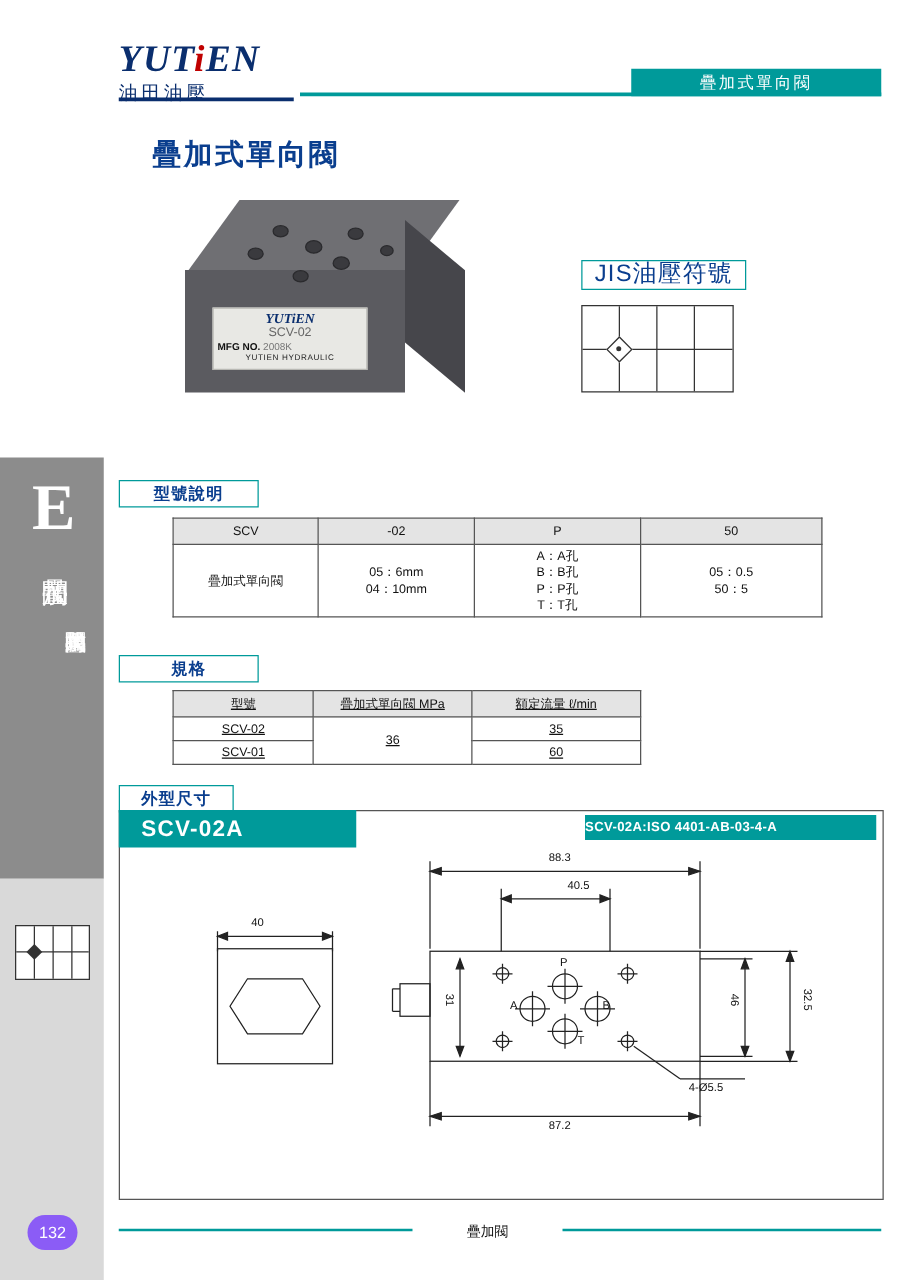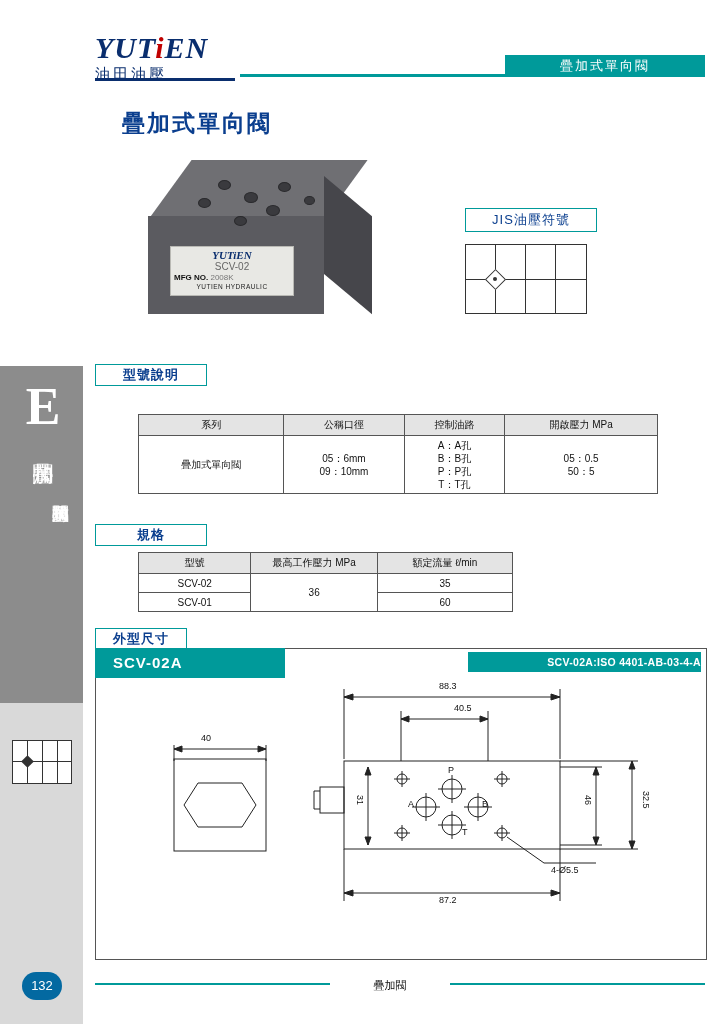--- a/index.html
+++ b/index.html
@@ -26,21 +26,21 @@
     color:#ffffff;font-size:21px;line-height:25px;letter-spacing:1px;
     writing-mode:vertical-rl;text-orientation:upright;
   }
   .vert-sub{
     position:absolute;left:48px;top:492px;width:22px;
     color:#ffffff;font-size:17px;line-height:20px;
     writing-mode:vertical-rl;text-orientation:upright;
   }
   .page-num{
     position:absolute;left:22px;top:972px;width:40px;height:28px;border-radius:14px;
-    background:#0369a1;color:#fff;font-size:13px;text-align:center;line-height:28px;
+    background:#8b5cf6;color:#fff;font-size:13px;text-align:center;line-height:28px;
   }
   .mini-symbol{
     position:absolute;left:12px;top:740px;width:58px;height:42px;
     border:1px solid #333;background:#fff;
   }
   .mini-symbol .v{position:absolute;top:0;bottom:0;width:1px;background:#333;}
   .mini-symbol .dia{
     position:absolute;left:10px;top:16px;width:9px;height:9px;background:#333;
     transform:rotate(45deg);
   }
@@ -100,21 +100,21 @@
     font-size:11px;color:#0a2e6e;text-align:center;line-height:12px;margin-top:2px;
   }
   .label-plate .lp-model{font-size:10px;color:#666;text-align:center;line-height:11px;}
   .label-plate .lp-mfg{font-size:8px;color:#111;font-weight:bold;padding-left:3px;line-height:11px;}
   .label-plate .lp-mfg em{font-style:normal;color:#777;font-weight:normal;}
   .label-plate .lp-foot{font-size:6.5px;color:#222;text-align:center;letter-spacing:.5px;}
 
   
   .jis-band{
     position:absolute;left:465px;top:208px;width:130px;height:22px;
-    border:1px solid #009a9a;color:#0a3e8e;font-size:13px;text-align:center;line-height:22px;
+    border:1px solid #009a9a;color:#0a3e8e;font-size:19px;text-align:center;line-height:22px;
     letter-spacing:1px;background:#fff;
   }
   .jis-box{
     position:absolute;left:465px;top:244px;width:120px;height:68px;
     border:1px solid #333;
   }
   .jis-box .v{position:absolute;top:0;bottom:0;width:1px;background:#333;}
   .jis-box .hl{position:absolute;left:0;right:0;top:34px;height:1px;background:#333;}
   .jis-box .dia{
     position:absolute;left:22px;top:27px;width:13px;height:13px;
@@ -140,26 +140,26 @@
   }
   table.t .hdr{background:#e4e4e4;height:16px;}
   .cellblock{line-height:13px;}
 
   
   .dim-frame{
     position:absolute;left:95px;top:648px;width:610px;height:310px;border:1px solid #555;background:#fff;
   }
   .dim-title{
     position:absolute;left:95px;top:648px;width:190px;height:30px;background:#009a9a;
-    color:#fff;font-size:15px;font-weight:bold;line-height:30px;padding-left:18px;
+    color:#fff;font-size:18px;font-weight:bold;line-height:30px;padding-left:18px;
     box-sizing:border-box;letter-spacing:1px;
   }
   .dim-iso{
     position:absolute;left:468px;top:652px;width:233px;height:20px;background:#009a9a;
-    color:#fff;font-size:10.5px;font-weight:bold;line-height:20px;text-align:right;letter-spacing:.3px;
+    color:#fff;font-size:10.5px;font-weight:bold;line-height:20px;text-align:left;letter-spacing:.3px;
   }
   .dwg{position:absolute;left:0;top:0;width:610px;height:310px;}
   .lbl{position:absolute;font-size:9px;color:#111;}
   .lblv{position:absolute;font-size:9px;color:#111;writing-mode:vertical-rl;}
 
   
   .foot-rule{position:absolute;left:95px;top:983px;width:610px;height:2px;background:#009a9a;}
   .foot-txt{
     position:absolute;left:330px;top:978px;width:120px;text-align:center;
     font-size:11px;color:#111;background:#fff;
@@ -226,57 +226,57 @@
 <div class="jis-band">JIS油壓符號</div>
 <div class="jis-box">
   <div class="v" style="left:29px;"></div>
   <div class="v" style="left:59px;"></div>
   <div class="v" style="left:89px;"></div>
   <div class="hl"></div>
   <div class="dia"></div>
   <div class="dot"></div>
 </div>
 
-<div class="sec-head" style="left:95px;top:364px;width:110px;text-align:center;">型號說明</div>
+<div class="sec-head" style="left:95px;top:384px;width:110px;text-align:center;">型號說明</div>
 
 <table class="t" style="left:138px;top:414px;width:520px;">
   <tbody>
-  <tr>
-    <td class="hdr">系列</td>
-    <td class="hdr">公稱口徑</td>
-    <td class="hdr">控制油路</td>
-    <td class="hdr">開啟壓力 MPa</td>
+      <tr>
+    <td class="hdr" style="width:116px;">SCV</td>
+    <td class="hdr" style="width:124px;">-02</td>
+    <td class="hdr" style="width:134px;">P</td>
+    <td class="hdr" style="width:146px;">50</td>
   </tr>
   <tr style="height:58px;">
     <td>疊加式單向閥</td>
     <td>
       <div class="cellblock">05：6mm</div>
-      <div class="cellblock">09：10mm</div>
+      <div class="cellblock">04：10mm</div>
     </td>
     <td>
       <div class="cellblock">A：A孔</div>
       <div class="cellblock">B：B孔</div>
       <div class="cellblock">P：P孔</div>
       <div class="cellblock">T：T孔</div>
     </td>
     <td>
       <div class="cellblock">05：0.5</div>
       <div class="cellblock">50：5</div>
     </td>
   </tr>
 </tbody>
   </table>
 
 <div class="sec-head" style="left:95px;top:524px;width:110px;">規格</div>
 
-<table class="t" style="left:138px;top:552px;width:375px;">
+<table class="t" style="left:138px;top:552px;width:375px;text-decoration:underline;">
   <tbody>
       <tr>
     <td class="hdr" style="width:112px;">型號</td>
-    <td class="hdr" style="width:127px;">最高工作壓力 MPa</td>
+    <td class="hdr" style="width:127px;">疊加式單向閥 MPa</td>
     <td class="hdr" style="width:136px;">額定流量 ℓ/min</td>
   </tr>
   <tr style="height:19px;">
     <td>SCV-02</td>
     <td rowspan="2">36</td>
     <td>35</td>
   </tr>
   <tr style="height:19px;">
     <td>SCV-01</td>
     <td>60</td>

